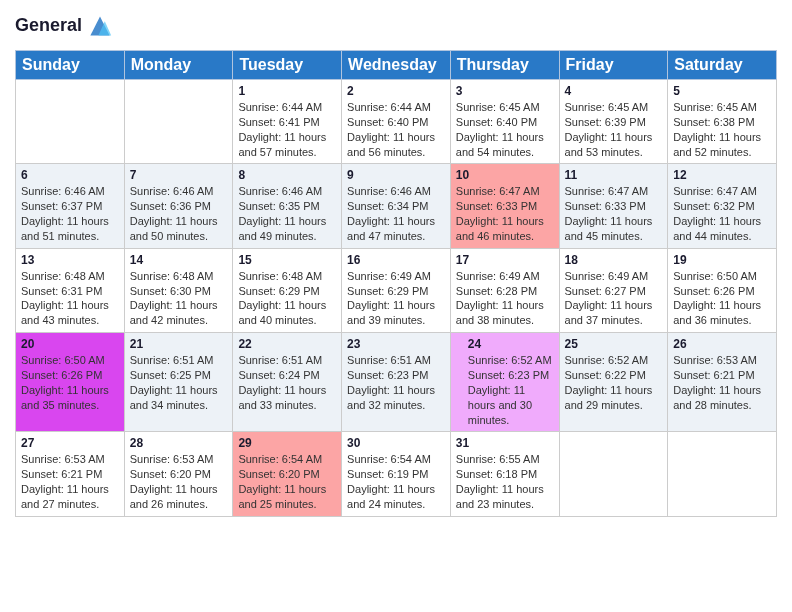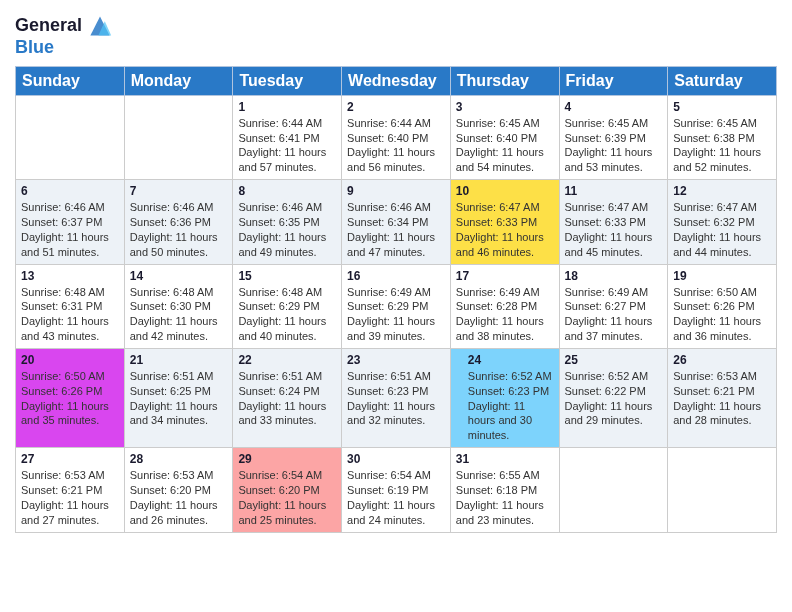--- a/index.html
+++ b/index.html
@@ -109,23 +109,20 @@
 <div class="page">
   <div class="header">
     <div class="logo">
       <div>
         <div style="display:flex;align-items:center;">
           <span class="logo-text">General</span>
           <svg class="logo-icon" viewBox="0 0 40 40" xmlns="http://www.w3.org/2000/svg">
             <polygon points="8,32 20,8 32,32" fill="#2979c7" opacity="0.85"></polygon>
             <polygon points="18,32 26,14 34,32" fill="#4fc3f7" opacity="0.7"></polygon>
           </svg>
-        </div>
-        <div style="display:flex;align-items:center;margin-top:-4px;">
-          <span class="logo-text" style="color:#2979c7;font-size:18px;font-weight:bold;">Blue</span>
         </div>
       </div>
     </div>
     <div class="title-block">
       <div class="month-title"></div>
       <div class="subtitle"></div>
     </div>
   </div>
 
   <table class="calendar">
@@ -211,21 +208,21 @@
             </div>
           </td>
           <td style="background: rgb(237, 242, 247);">
             <span class="day-number">9</span>
             <div class="day-info">
               <div>Sunrise: 6:46 AM</div>
               <div>Sunset: 6:34 PM</div>
               <div>Daylight: 11 hours and 47 minutes.</div>
             </div>
           </td>
-          <td style="background: #fde047;">
+          <td style="background: #fca5a5;">
             <span class="day-number">10</span>
             <div class="day-info">
               <div>Sunrise: 6:47 AM</div>
               <div>Sunset: 6:33 PM</div>
               <div>Daylight: 11 hours and 46 minutes.</div>
             </div>
           </td>
           <td style="background: rgb(237, 242, 247);">
             <span class="day-number">11</span>
             <div class="day-info">
@@ -327,21 +324,21 @@
             </div>
           </td>
           <td style="background: rgb(237, 242, 247);">
             <span class="day-number">23</span>
             <div class="day-info">
               <div>Sunrise: 6:51 AM</div>
               <div>Sunset: 6:23 PM</div>
               <div>Daylight: 11 hours and 32 minutes.</div>
             </div>
           </td>
-          <td style="background: #7dd3fc; padding-left: 17px;">
+          <td style="background: #f0abfc; padding-left: 17px;">
             <span class="day-number">24</span>
             <div class="day-info">
               <div>Sunrise: 6:52 AM</div>
               <div>Sunset: 6:23 PM</div>
               <div>Daylight: 11 hours and 30 minutes.</div>
             </div>
           </td>
           <td style="background: rgb(237, 242, 247);">
             <span class="day-number">25</span>
             <div class="day-info">

